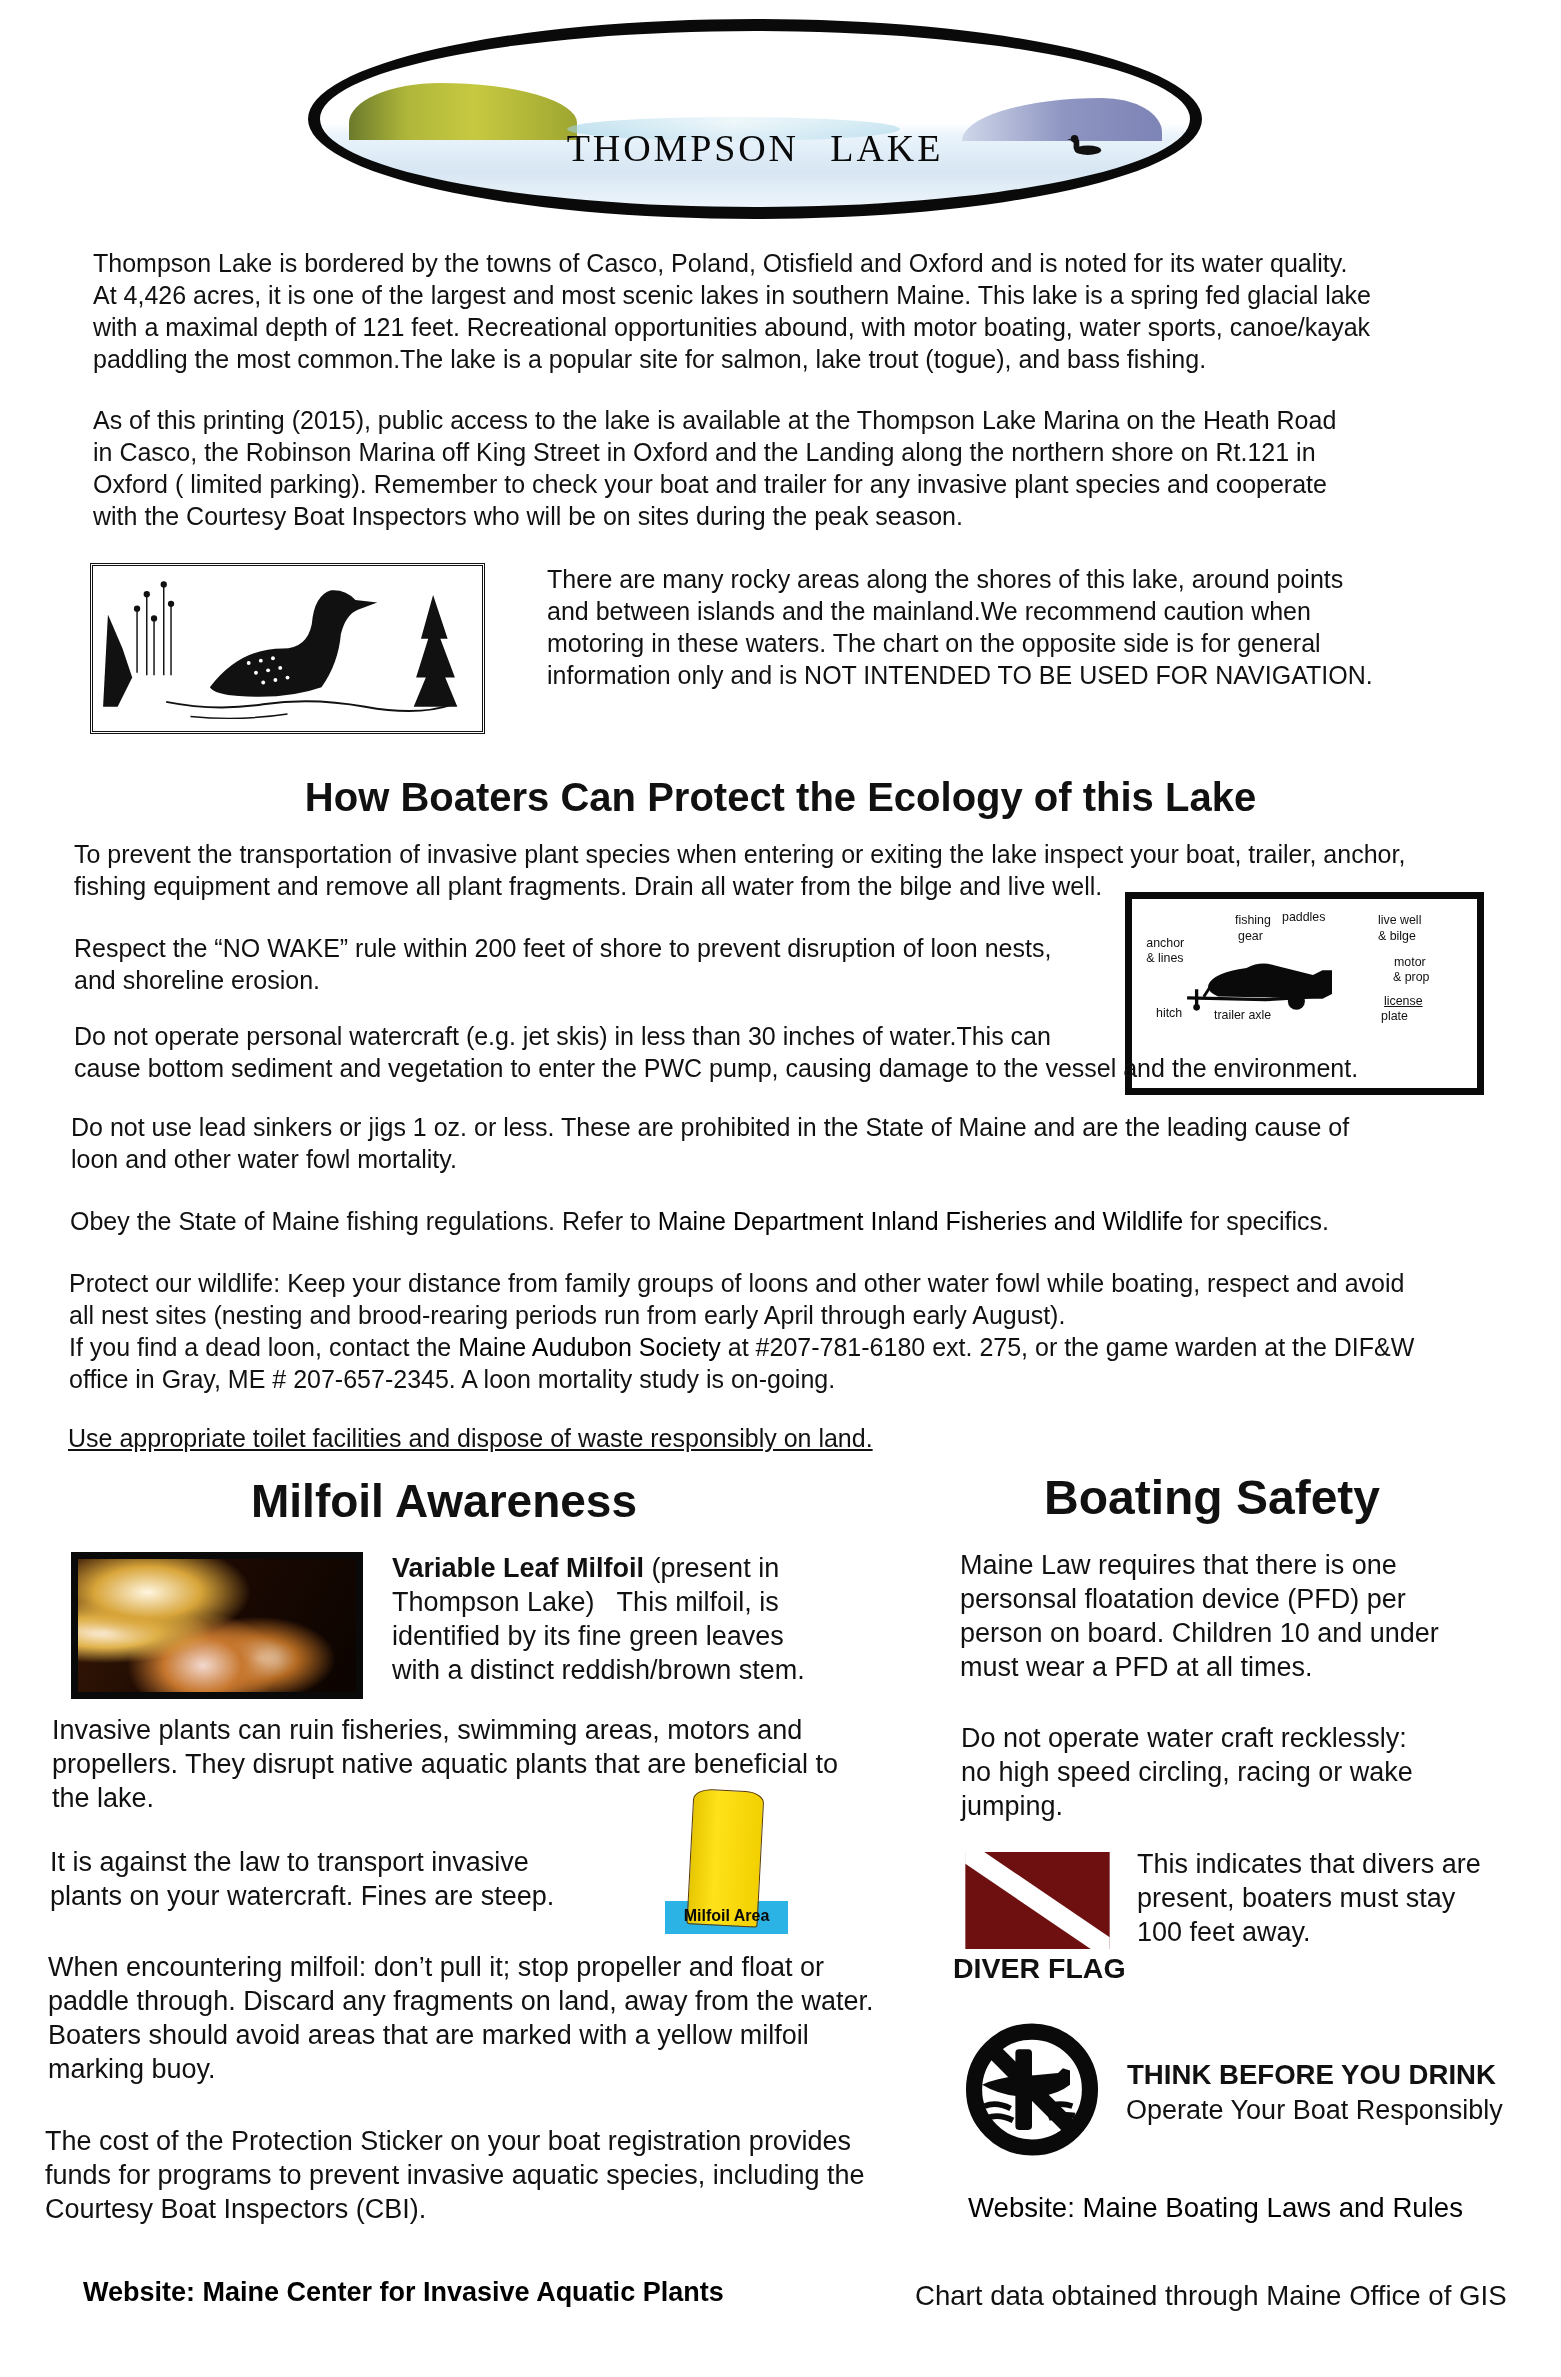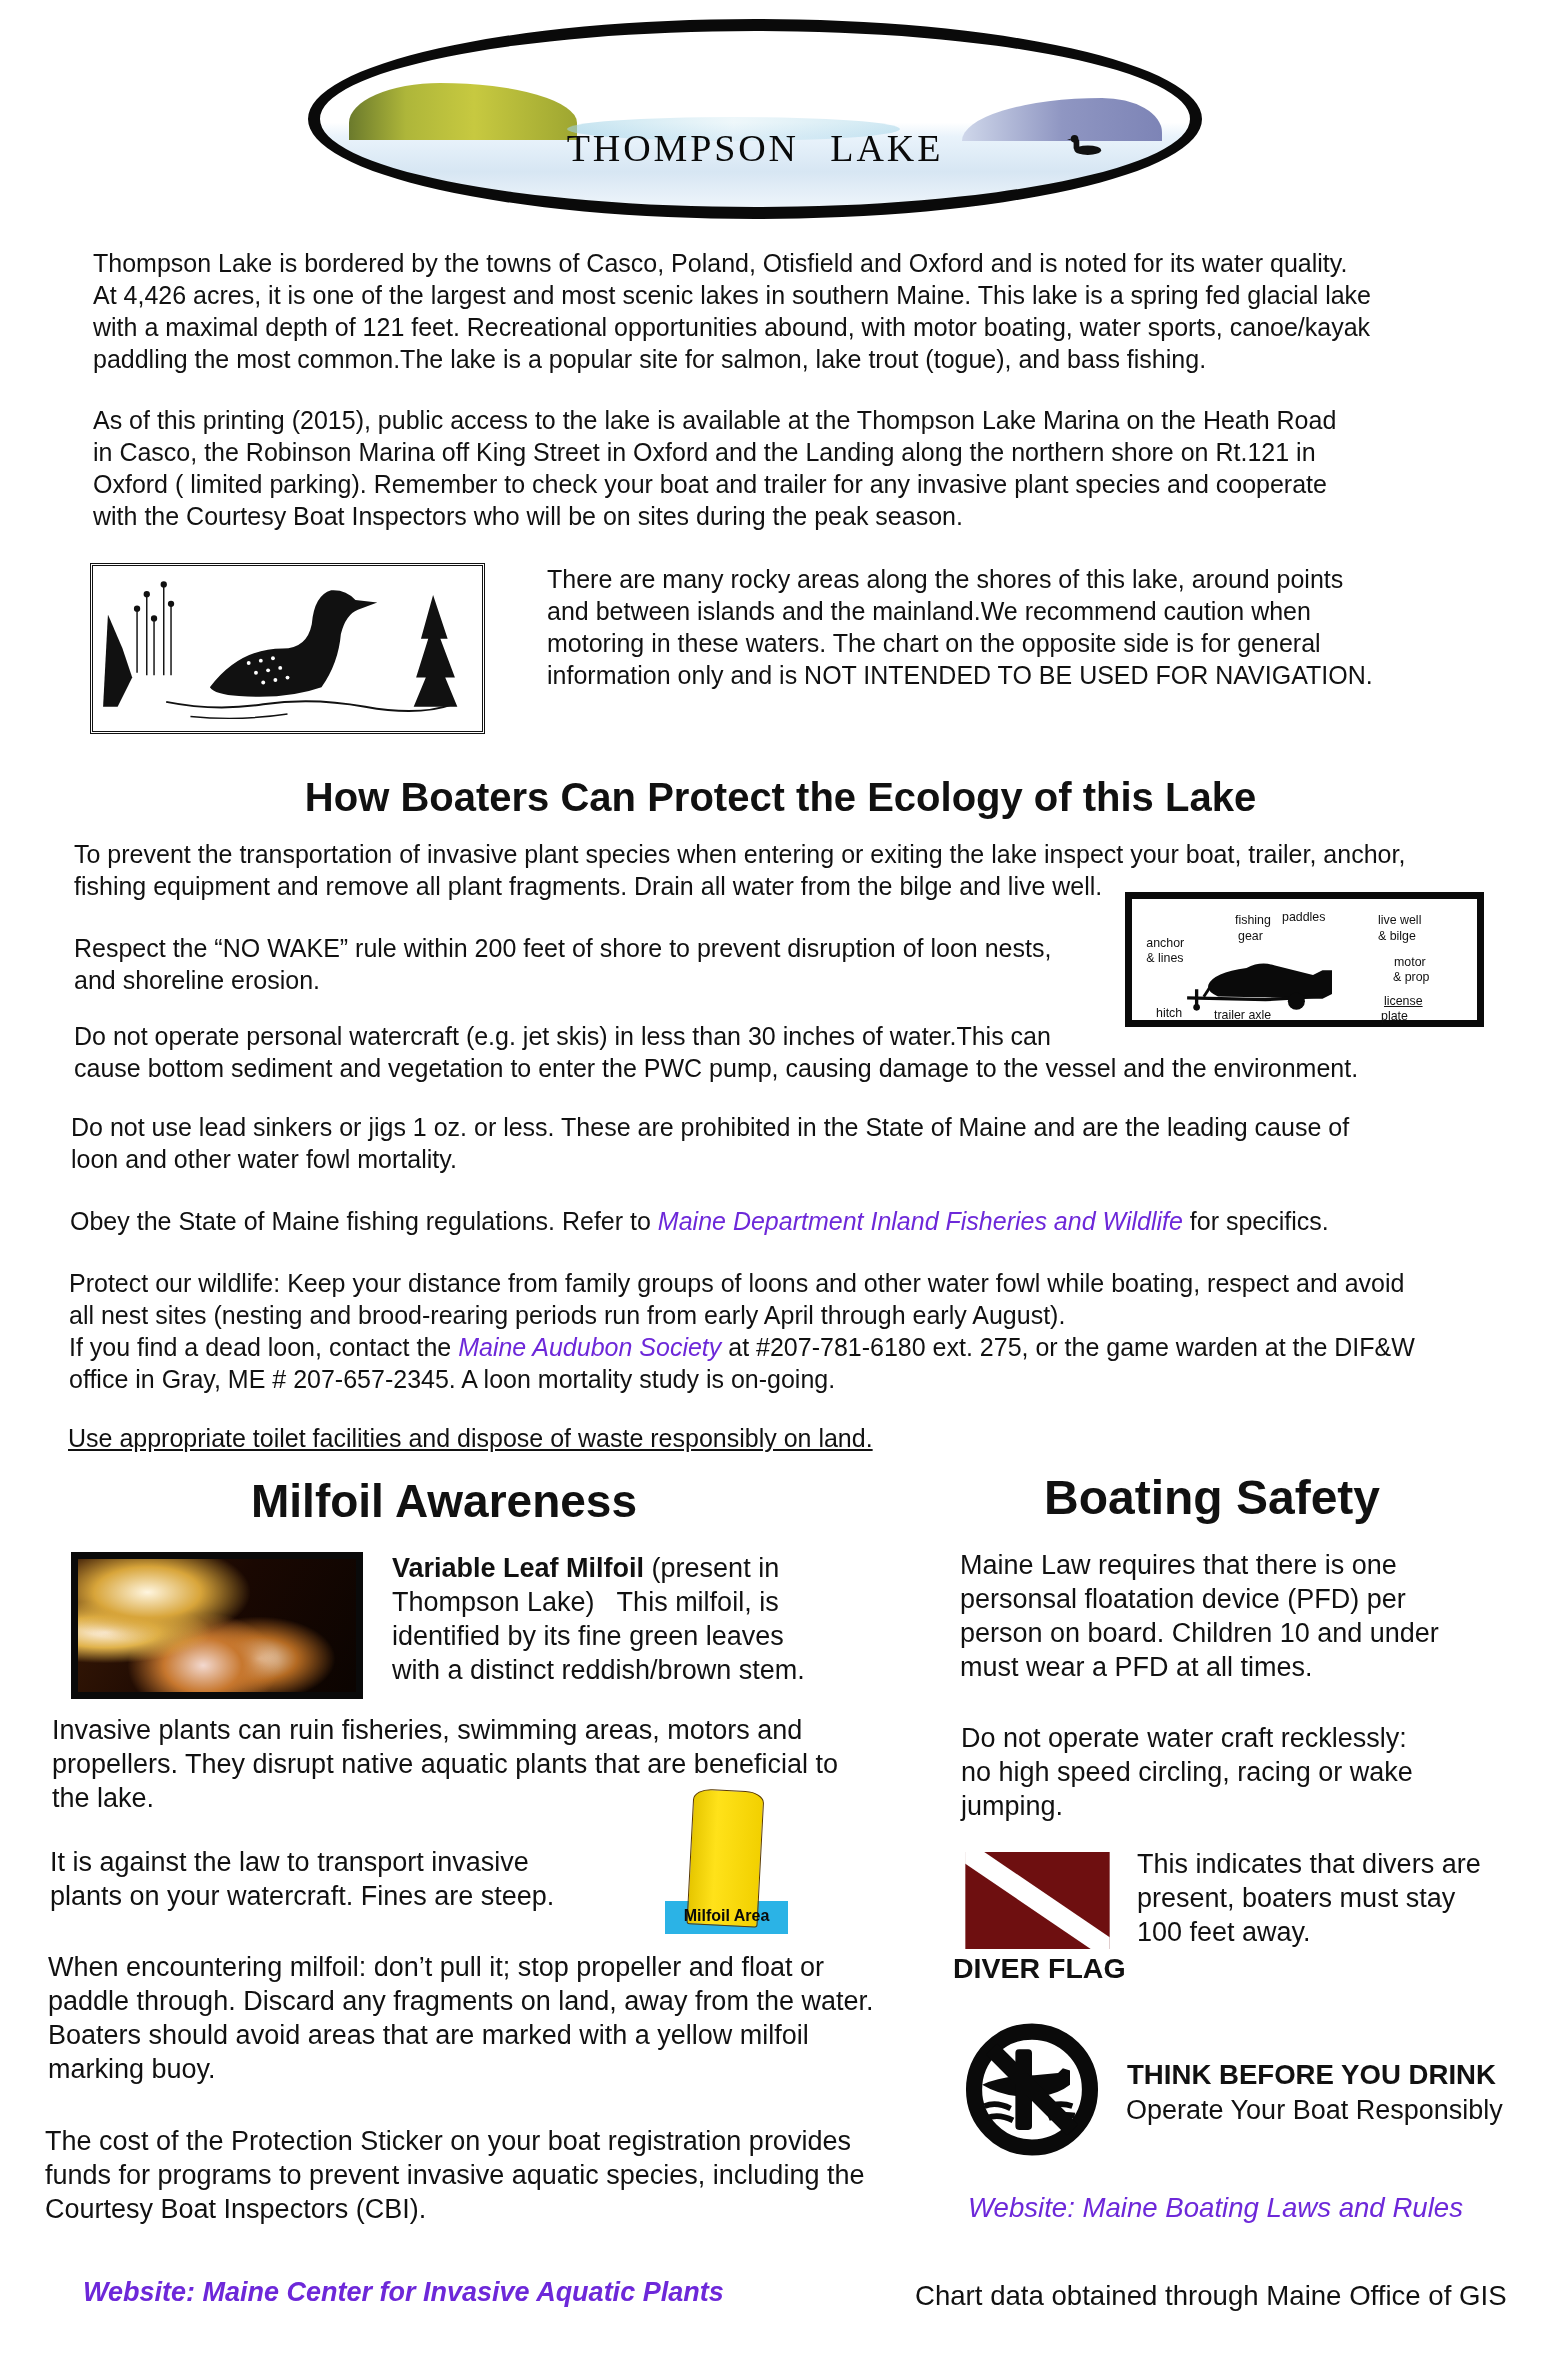--- a/index.html
+++ b/index.html
@@ -3,21 +3,21 @@
 <meta charset="utf-8">
 <style>
   html, body { margin: 0; padding: 0; background: #ffffff; }
   body {
     width: 1561px; height: 2387px; position: relative; overflow: hidden;
     font-family: "Liberation Sans", sans-serif; color: #111;
   }
   .abs { position: absolute; }
   .p { font-size: 25px; line-height: 32px; margin: 0; }
   .p2 { font-size: 27px; line-height: 34px; margin: 0; }
-  .link { color: #6d28d9; font-style: italic; }
+  .link { color: #000000; }
 
   
   #header-oval {
     left: 308px; top: 19px; width: 894px; height: 200px;
     border: 12.4px solid #0a0a0a; border-radius: 50%;
     box-sizing: border-box; overflow: hidden;
     background: linear-gradient(180deg, #ffffff 0%, #ffffff 52%, #e9f3fb 60%, #d7e6f3 80%, #eef5fb 100%);
   }
   #trees-left {
     left: 28.5px; top: 52px; width: 228px; height: 57px;
@@ -44,21 +44,21 @@
   
   #loon-frame {
     left: 90px; top: 563px; width: 395px; height: 171px;
     border: 3.8px double #111; box-sizing: border-box;
   }
 
   h2 { margin: 0; font-weight: 700; }
 
   
   #boat-box {
-    left: 1125px; top: 892px; width: 359px; height: 135px;
+    left: 1125px; top: 892px; width: 359px; height: 203px;
     border: 7.6px solid #0a0a0a; box-sizing: border-box; background: #fff;
   }
   .bl { position: absolute; font-size: 12.4px; line-height: 14.3px; font-weight: 400; color: #111; }
 
   
   #milfoil-photo {
     left: 71px; top: 1552px; width: 292px; height: 147px;
     background: #0a0a0a; padding: 6.7px; box-sizing: border-box;
   }
   #milfoil-photo .inner {

